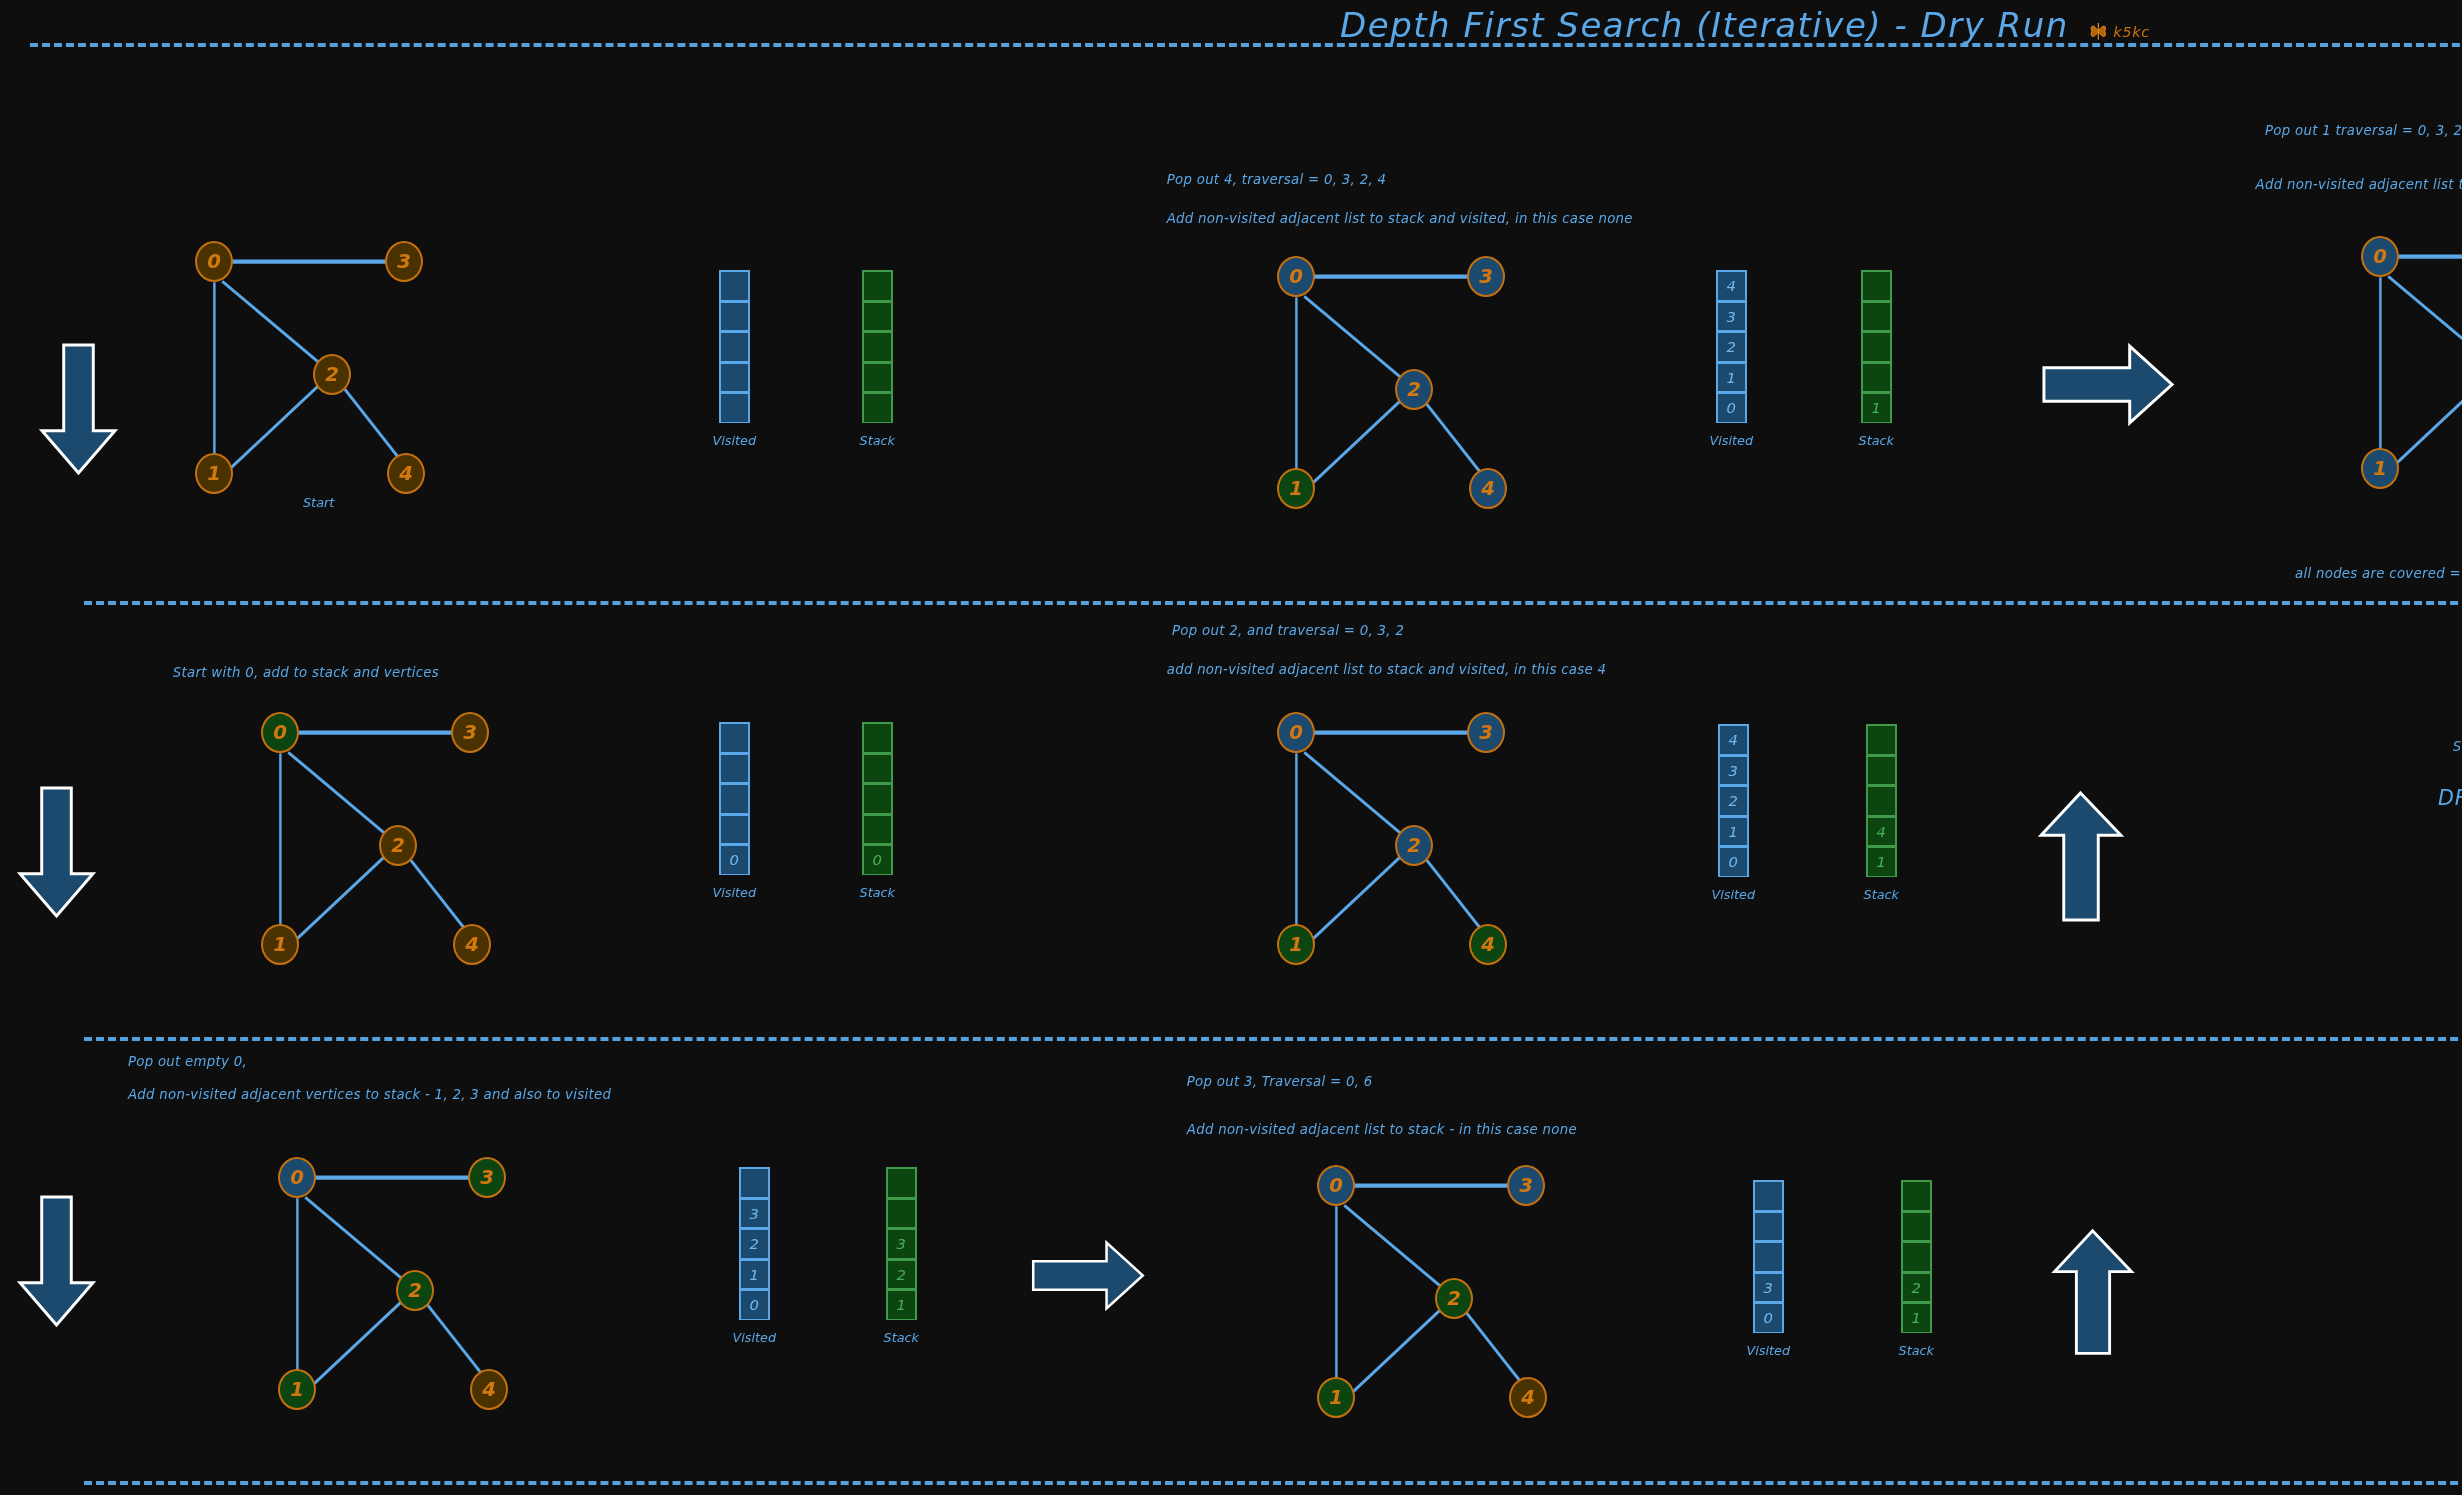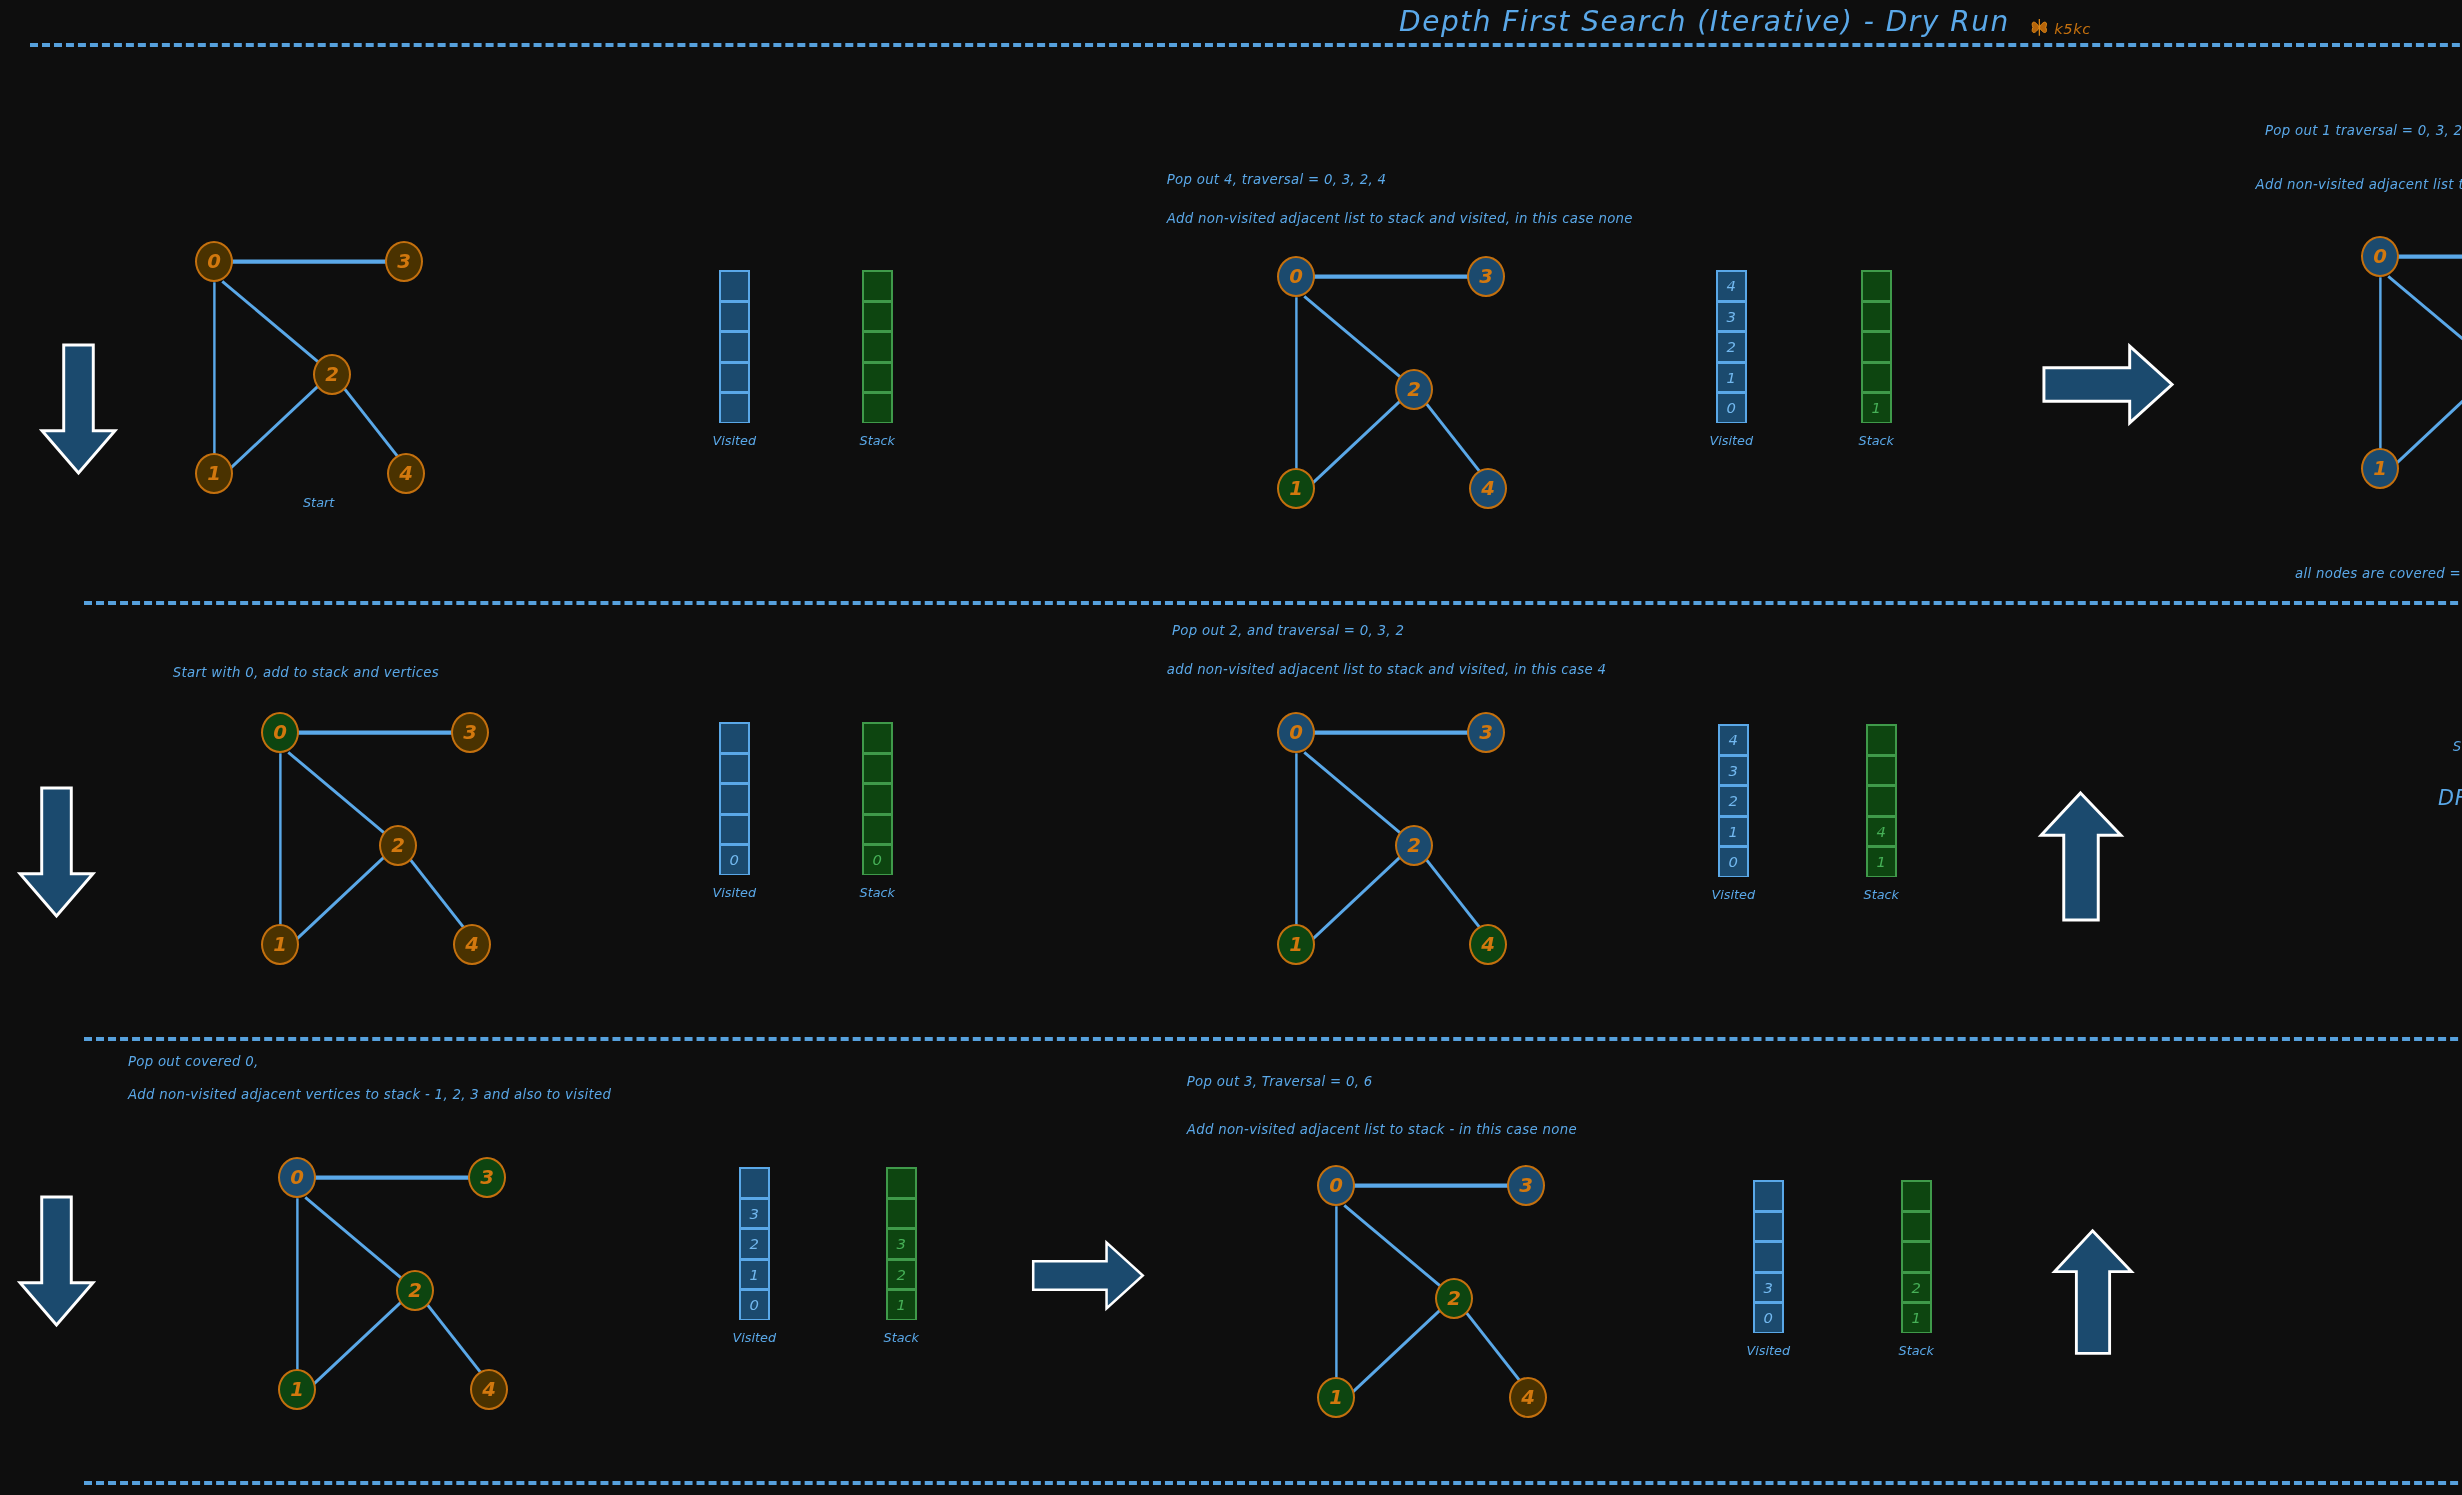--- a/index.html
+++ b/index.html
@@ -6,21 +6,21 @@
   html,body{margin:0;padding:0;background:#0e0e0e;}
   body{
     width:3490px;height:1495px;position:relative;overflow:hidden;
     font-family:"DejaVu Sans",sans-serif;
     color:#5aa8e8;
   }
 
   
   #title-bar{position:absolute;left:0;top:4.9px;width:3490px;text-align:center;}
   .title-text{
-    display:inline-block;font-size:28px;letter-spacing:1.5px;color:#5aa8e8;
+    display:inline-block;font-size:34px;letter-spacing:1.5px;color:#5aa8e8;
     font-style:italic;font-weight:500;vertical-align:middle;
   }
   .logo-wrap{display:inline-block;vertical-align:middle;margin-left:17.7px;position:relative;top:7px;}
   .logo-mark{display:inline-block;vertical-align:middle;}
   .logo-text{display:inline-block;vertical-align:middle;color:#c4700e;font-size:14.8px;
              font-style:italic;margin-left:3px;letter-spacing:0.5px;}
 
   
   .hsep{position:absolute;height:0;border-top:4.4px dashed #5aa8e8;opacity:.95;}
 
@@ -274,21 +274,21 @@
   <div class="caption big" style="left:0px;top:47px;">DFS Traversal = 0, 3, 2, 4, 1</div>
 </div>
 
 <div class="arrow" style="left:12.3px;top:1192px;">
   <svg width="89" height="138" viewBox="0 0 90 140">
     <path d="M30 5 L60 5 L60 92 L82 92 L45 135 L8 92 L30 92 Z" fill="#1b4a6e" stroke="#ffffff" stroke-width="3"></path>
   </svg>
 </div>
 
 <div class="panel" style="left:123px;top:1054px;">
-  <div class="caption" style="left:4.9px;top:0px;">Pop out covered 0,</div>
+  <div class="caption" style="left:4.9px;top:0px;">Pop out empty 0,</div>
   <div class="caption" style="left:4.9px;top:33px;">Add non-visited adjacent vertices to stack - 1, 2, 3 and also to visited</div>
   <div class="graph" style="left:123px;top:98px;">
     <svg width="345" height="256" viewBox="0 0 700 520">
       <line x1="118" y1="52" x2="490" y2="52" stroke="#5aa8e8" stroke-width="9"></line>
       <line x1="104" y1="94" x2="104" y2="480" stroke="#5aa8e8" stroke-width="5"></line>
       <line x1="120" y1="92" x2="322" y2="262" stroke="#5aa8e8" stroke-width="6"></line>
       <line x1="320" y1="300" x2="130" y2="478" stroke="#5aa8e8" stroke-width="6"></line>
       <line x1="360" y1="300" x2="500" y2="478" stroke="#5aa8e8" stroke-width="6"></line>
     </svg>
     <div class="node popped" style="left:32px;top:4.9px;">0</div>

